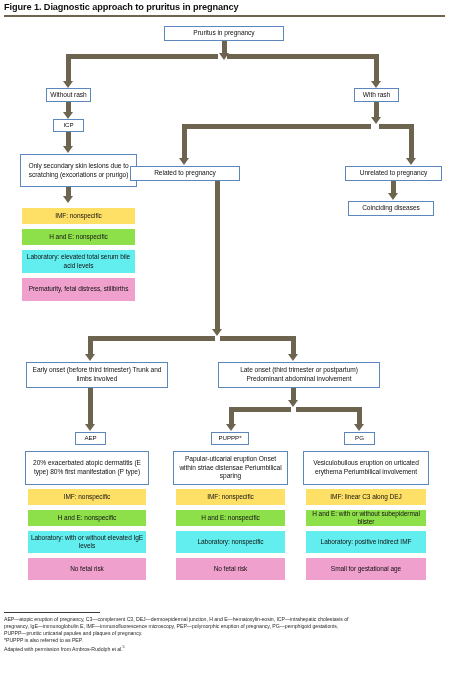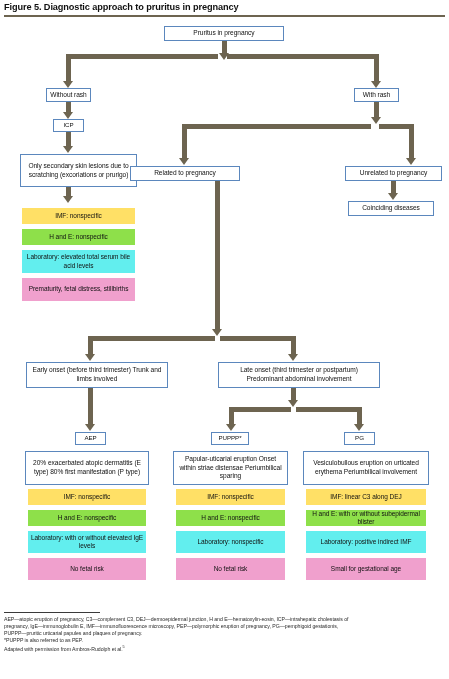--- a/index.html
+++ b/index.html
@@ -121,21 +121,21 @@
     letter-spacing: -0.05px;
   }
   .fn-sup {
     font-size: 3.8px;
     vertical-align: super;
   }
 </style>
 </head>
 <body>
 
-<div id="figure-title">Figure 5. Diagnostic approach to pruritus in pregnancy</div>
+<div id="figure-title">Figure 1. Diagnostic approach to pruritus in pregnancy</div>
 <div id="title-rule"></div>
 
 <div id="canvas">
 
   <div class="node" style="left:164px; top:8px; width:120px; height:15px;">Pruritus in pregnancy</div>
 
   <div class="conn vline" style="left:221.5px; top:23px; width:5px; height:12px;"></div>
   <div class="arrowdown" style="left:218.5px; top:35px;"></div>
 
   <div class="conn hline" style="left:66px; top:36px; width:152px; height:5px;"></div>

